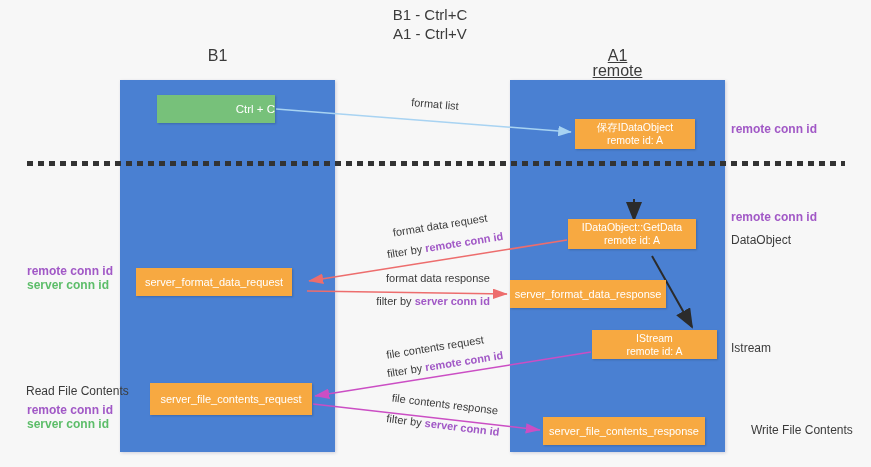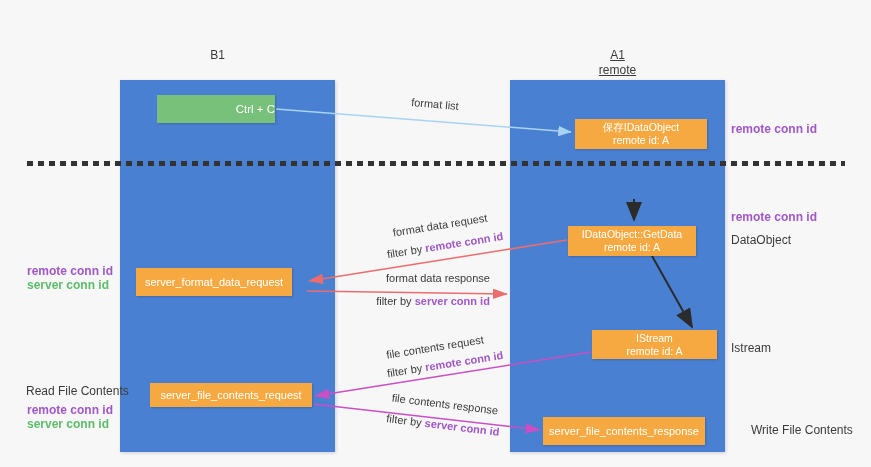--- a/index.html
+++ b/index.html
@@ -5,21 +5,21 @@
   html,body{margin:0;padding:0;background:var(--background,#f7f7f7);}
   .diagram{
     position:relative;width:871px;height:467px;overflow:hidden;
     background:var(--background,#f7f7f7);
     font-family:"Liberation Sans","DejaVu Sans",sans-serif;
     color:var(--text-dark,#3b3b3b);
   }
   .title{position:absolute;left:0;top:5px;width:860px;text-align:center;
     font-size:15px;line-height:19px;color:var(--text-dark);}
   .lane-header{position:absolute;width:215px;text-align:center;
-    font-size:12px;line-height:15px;color:var(--text-dark);}
+    font-size:16px;line-height:15px;color:var(--text-dark);}
   .lane{position:absolute;top:80px;width:215px;height:372px;
     background:var(--lane-blue);box-shadow:1px 1px 3px rgba(90,90,140,.25);}
   svg.arrows{position:absolute;left:0;top:0;}
   .ar{fill:none;}
   .ar.blue{stroke:var(--arrow-light-blue);stroke-width:1.5;}
   .ar.red{stroke:var(--arrow-red);stroke-width:1.5;}
   .ar.magenta{stroke:var(--arrow-magenta);stroke-width:1.5;}
   .ar.black{stroke:var(--arrow-black);stroke-width:2;}
   #mk-blue path{fill:var(--arrow-light-blue);}
   #mk-red path{fill:var(--arrow-red);}
@@ -37,20 +37,24 @@
   .id-purple{color:var(--id-purple);font-weight:bold;}
   .ann{position:absolute;font-size:12px;white-space:nowrap;color:var(--text-dark);}
   .ann.purple{color:var(--id-purple);font-weight:bold;}
   .ann.green{color:var(--id-green);font-weight:bold;}
 </style>
 </head>
 <body>
 
 <div class="diagram">
 
+  <div class="title">
+    <div>B1 - Ctrl+C</div>
+    <div>A1 - Ctrl+V</div>
+  </div>
 
   <div class="lane-header" style="left:110px;top:48px;">
     <div>B1</div>
   </div>
   <div class="lane-header" style="left:510px;top:48px;text-decoration:underline;">
     <div>A1</div>
     <div>remote</div>
   </div>
 
   <div class="lane" style="left:120px;"></div>
@@ -77,44 +81,47 @@
     <line class="ar red" x1="307" y1="291" x2="507" y2="294" marker-end="url(#mk-red)"></line>
     <line class="ar black" x1="652" y1="256" x2="692" y2="327" marker-end="url(#mk-black)"></line>
     <line class="ar magenta" x1="591" y1="352" x2="315" y2="396" marker-end="url(#mk-magenta)"></line>
     <line class="ar magenta" x1="313" y1="404" x2="540" y2="430" marker-end="url(#mk-magenta)"></line>
   </svg>
 
   <div class="box green" style="left:157px;top:95px;width:118px;height:28px;">
     <span>Ctrl + C</span>
   </div>
 
-  <div class="box orange two-line" style="left:575px;top:119px;width:132px;height:30px;">
+  <div class="box orange two-line" style="left:575px;top:119px;width:120px;height:30px;">
     <span>保存IDataObject</span>
     <span>remote id: A</span>
   </div>
 
   <div class="dash-line"></div>
 
 
-  <div class="box orange two-line" style="left:568px;top:226px;width:128px;height:30px;">
+  <div class="box orange two-line" style="left:568px;top:219px;width:128px;height:30px;">
     <span>IDataObject::GetData</span>
     <span>remote id: A</span>
   </div>
 
   <div class="box orange" style="left:136px;top:268px;width:156px;height:28px;">
     <span>server_format_data_request</span>
   </div>
 
+  <div class="box orange" style="left:510px;top:280px;width:156px;height:28px;">
+    <span>server_format_data_response</span>
+  </div>
 
   <div class="box orange two-line" style="left:592px;top:330px;width:125px;height:29px;">
     <span>IStream</span>
     <span>remote id: A</span>
   </div>
 
-  <div class="box orange" style="left:150px;top:383px;width:162px;height:24px;">
+  <div class="box orange" style="left:150px;top:383px;width:162px;height:32px;">
     <span>server_file_contents_request</span>
   </div>
 
   <div class="box orange" style="left:543px;top:417px;width:162px;height:28px;">
     <span>server_file_contents_response</span>
   </div>
 
   <div class="alabel" style="left:385px;top:98px;width:100px;transform:rotate(5deg);">format list</div>
 
   <div class="alabel" style="left:380px;top:219px;width:120px;transform:rotate(-9deg);">format data request</div>

